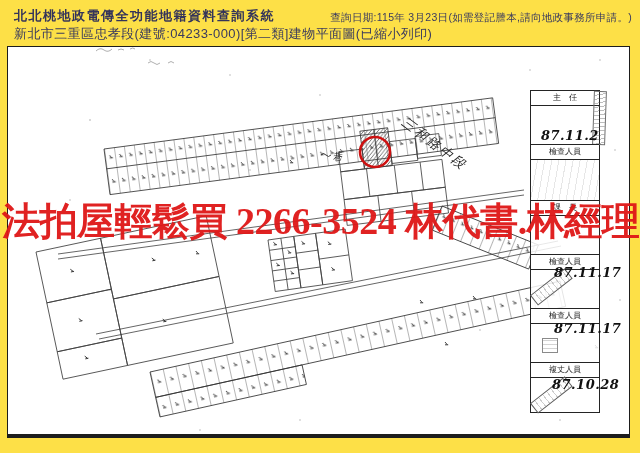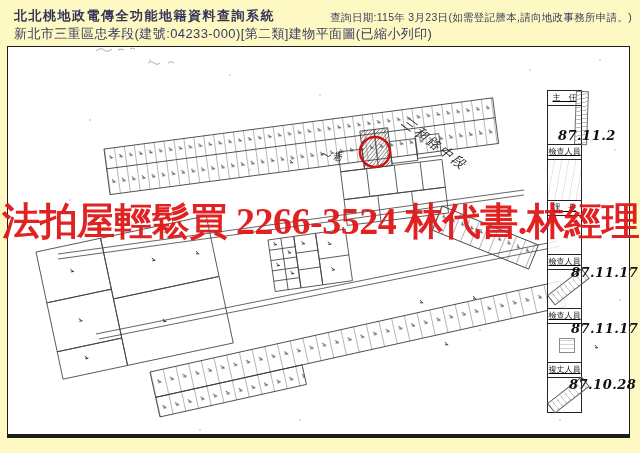--- a/index.html
+++ b/index.html
@@ -1,33 +1,33 @@
 <!DOCTYPE html>
 <html><head>
 <meta charset="utf-8">
 <style>
   html,body{margin:0;padding:0;background:#ffffff;}
-  .page{position:relative;width:640px;height:453px;background:#fef9c3;overflow:hidden;
+  .page{position:relative;width:640px;height:453px;background:#fde047;overflow:hidden;
         font-family:"Liberation Sans","DejaVu Sans",sans-serif;}
 
   
   .hdr-title{position:absolute;left:14px;top:7px;font-size:13px;font-weight:600;
              letter-spacing:1.5px;color:#34345a;}
   .hdr-sub{position:absolute;left:14px;top:25px;font-size:13px;letter-spacing:.4px;color:#3a3a5e;}
   .hdr-date{position:absolute;right:8px;top:11px;font-size:10.5px;letter-spacing:.3px;color:#3a3a5e;}
 
   
   .map-box{position:absolute;left:7px;top:46px;width:623px;height:392px;
            border:1.5px solid #1d1d1d;border-bottom-width:4px;background:#fff;box-sizing:border-box;}
   .map-svg{position:absolute;left:0;top:0;width:640px;height:453px;z-index:2;pointer-events:none;}
   .hand-label{font-family:"DejaVu Serif","Liberation Serif",serif;font-style:italic;fill:#262626;}
 
   
-  .stamp-panel{position:absolute;left:547px;top:90px;width:35px;z-index:3;
-               border:1.5px solid #242424;background:rgba(255,255,255,.85);box-sizing:border-box;text-decoration:underline;}
+  .stamp-panel{position:absolute;left:530px;top:90px;width:70px;z-index:3;
+               border:1.5px solid #242424;background:rgba(255,255,255,.85);box-sizing:border-box;}
   .stamp-row{position:relative;}
   .stamp-head{height:14px;line-height:13px;text-align:center;font-size:8px;color:#1c1c1c;
               border-top:1px solid #242424;border-bottom:1px solid #242424;background:#fff;
               overflow:hidden;white-space:nowrap;}
   .stamp-row:first-child .stamp-head{border-top:none;}
   .stamp-sign{position:relative;background:transparent;}
   .s1{height:38px;} .s2{height:38px;} .s3{height:40px;} .s4{height:38px;} .s5{height:38px;} .s6{height:34px;}
   .stamp-date{position:absolute;white-space:nowrap;z-index:4;color:#101010;
               font:bold italic 13px/13px "DejaVu Serif","Liberation Serif",serif;letter-spacing:.5px;margin-left:32px;}
   .d1{left:-22px;bottom:2px;} .d4{left:-9px;top:-4px;} .d5{left:-9px;top:-2px;} .d6{left:-11px;top:0px;}

